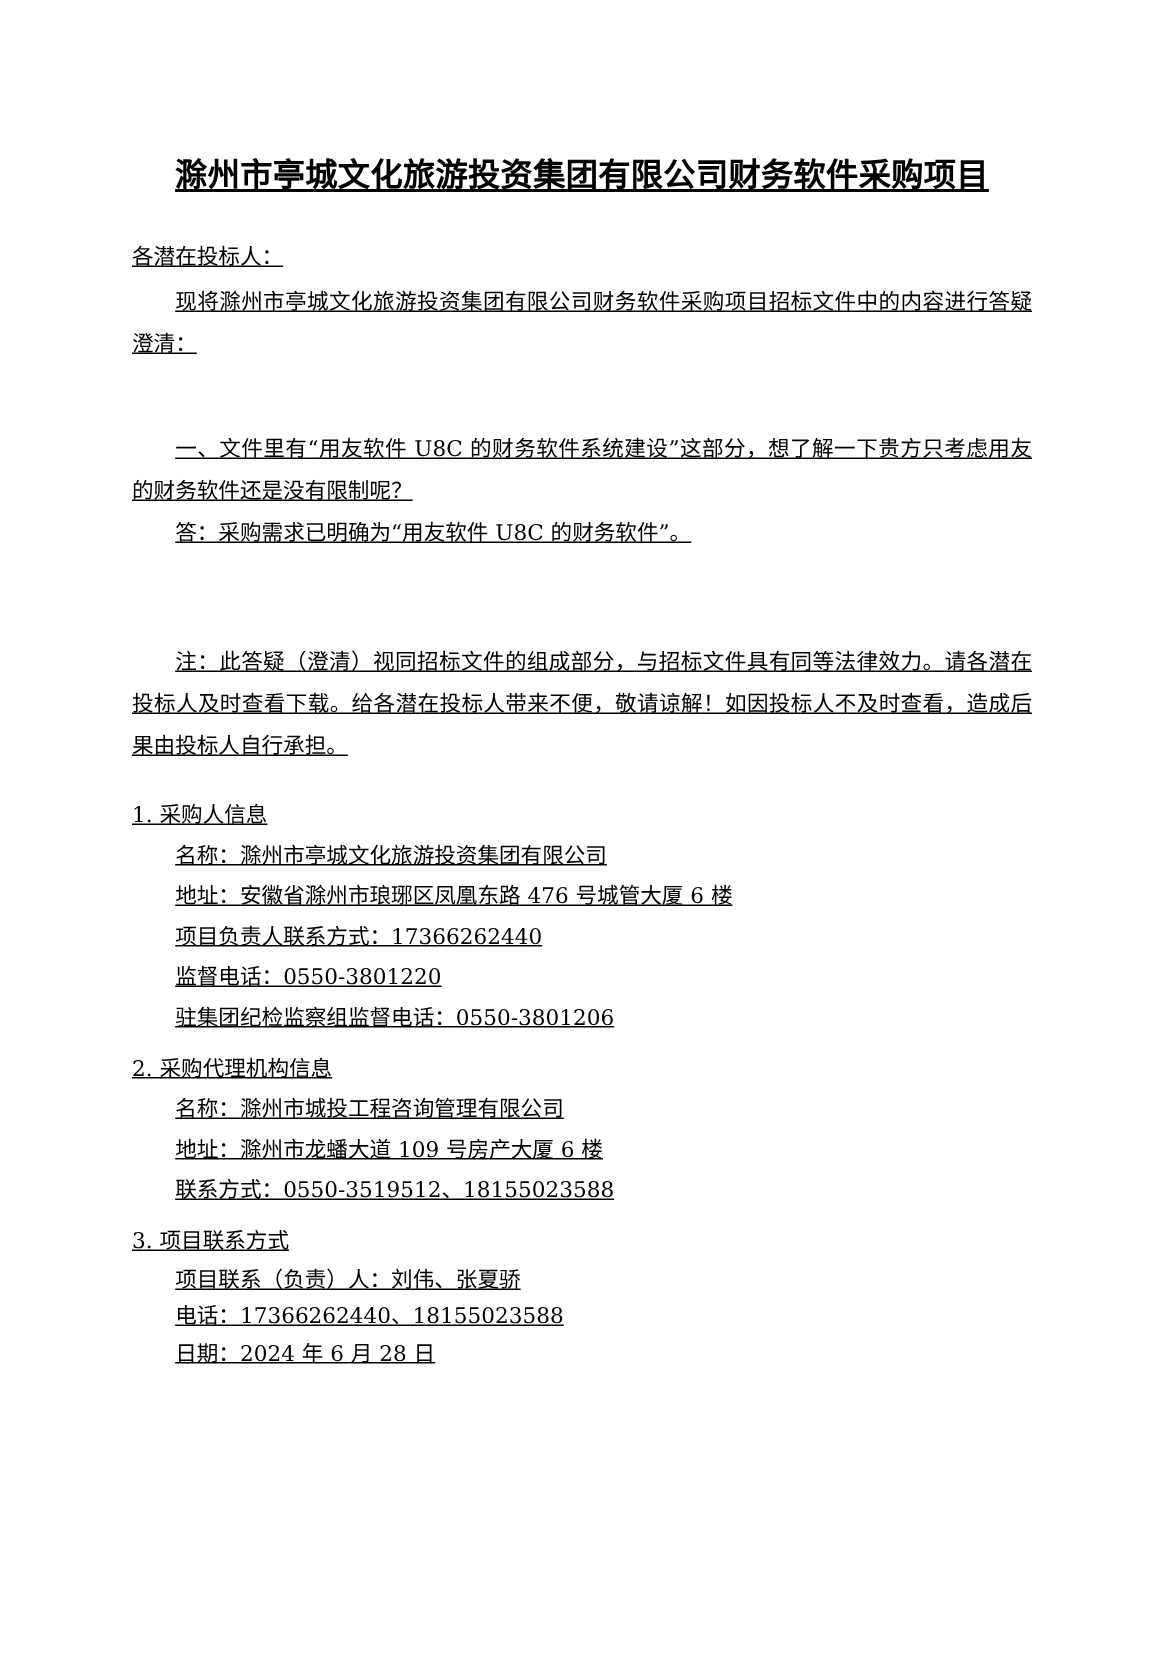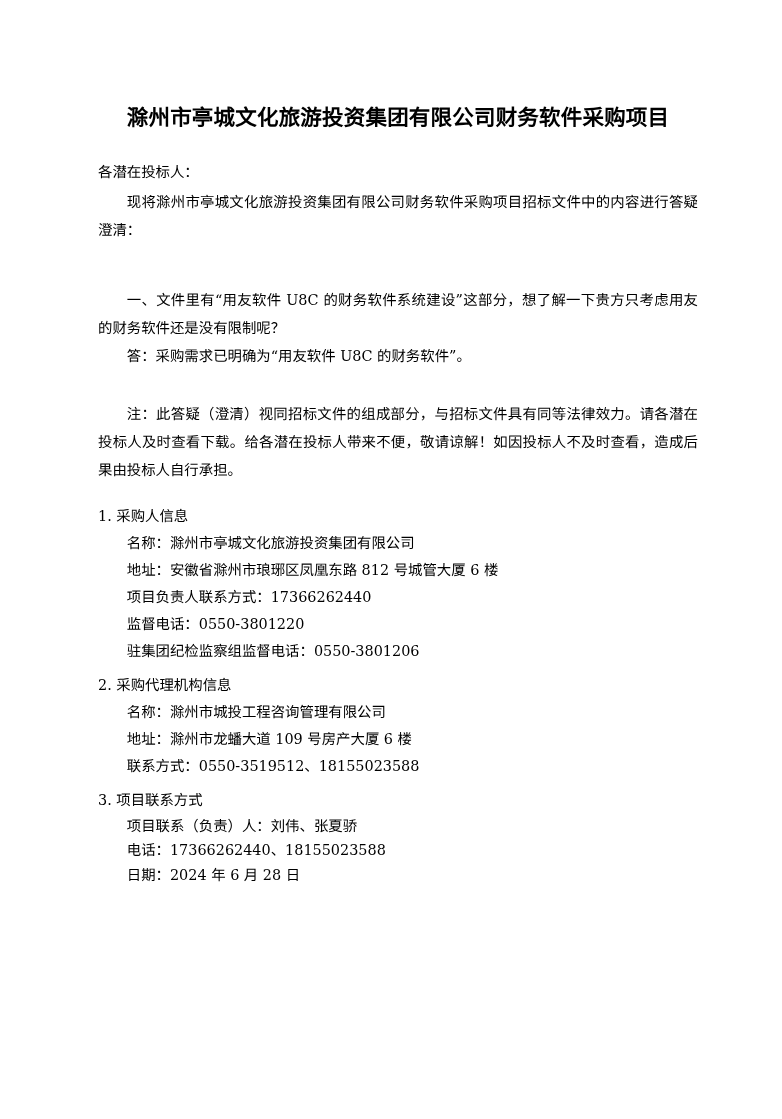--- a/index.html
+++ b/index.html
@@ -19,23 +19,24 @@
   .page {
     width: 782px;
     height: 1119px;
     box-sizing: border-box;
     padding: 0;
     background: #ffffff;
     position: relative;
   }
   .content {
     position: absolute;
-    left: 98px;
+    left: 88px;
     top: 0;
     width: 600px;
+    text-decoration: underline;
   }
 
   
   .doc-title {
     margin: 0;
     padding-top: 101px;
     text-align: center;
     font-size: 21.5px;
     font-weight: bold;
     line-height: 1.62;
@@ -67,21 +68,21 @@
   .intro {
     margin-top: 2px;
   }
   .question-block {
     margin-top: 42px;
   }
   .answer-line {
     margin-top: 0;
   }
   .note-block {
-    margin-top: 30px;
+    margin-top: 58px;
   }
 
   
   .info-section {
     margin-top: 18px;
   }
   .info-section.tight {
     margin-top: 6px;
   }
   .section-heading {
@@ -114,21 +115,21 @@
     <div class="question-block">
       <p class="indent">一、文件里有“用友软件 U8C 的财务软件系统建设”这部分，想了解一下贵方只考虑用友的财务软件还是没有限制呢？</p>
       <p class="indent answer-line">答：采购需求已明确为“用友软件 U8C 的财务软件”。</p>
     </div>
 
     <p class="indent note-block">注：此答疑（澄清）视同招标文件的组成部分，与招标文件具有同等法律效力。请各潜在投标人及时查看下载。给各潜在投标人带来不便，敬请谅解！如因投标人不及时查看，造成后果由投标人自行承担。</p>
 
     <div class="info-section">
       <div class="section-heading">1. 采购人信息</div>
       <div class="info-line">名称：滁州市亭城文化旅游投资集团有限公司</div>
-      <div class="info-line">地址：安徽省滁州市琅琊区凤凰东路 812 号城管大厦 6 楼</div>
+      <div class="info-line">地址：安徽省滁州市琅琊区凤凰东路 476 号城管大厦 6 楼</div>
       <div class="info-line">项目负责人联系方式：17366262440</div>
       <div class="info-line">监督电话：0550-3801220</div>
       <div class="info-line">驻集团纪检监察组监督电话：0550-3801206</div>
     </div>
 
     <div class="info-section tight">
       <div class="section-heading">2. 采购代理机构信息</div>
       <div class="info-line">名称：滁州市城投工程咨询管理有限公司</div>
       <div class="info-line">地址：滁州市龙蟠大道 109 号房产大厦 6 楼</div>
       <div class="info-line">联系方式：0550-3519512、18155023588</div>

